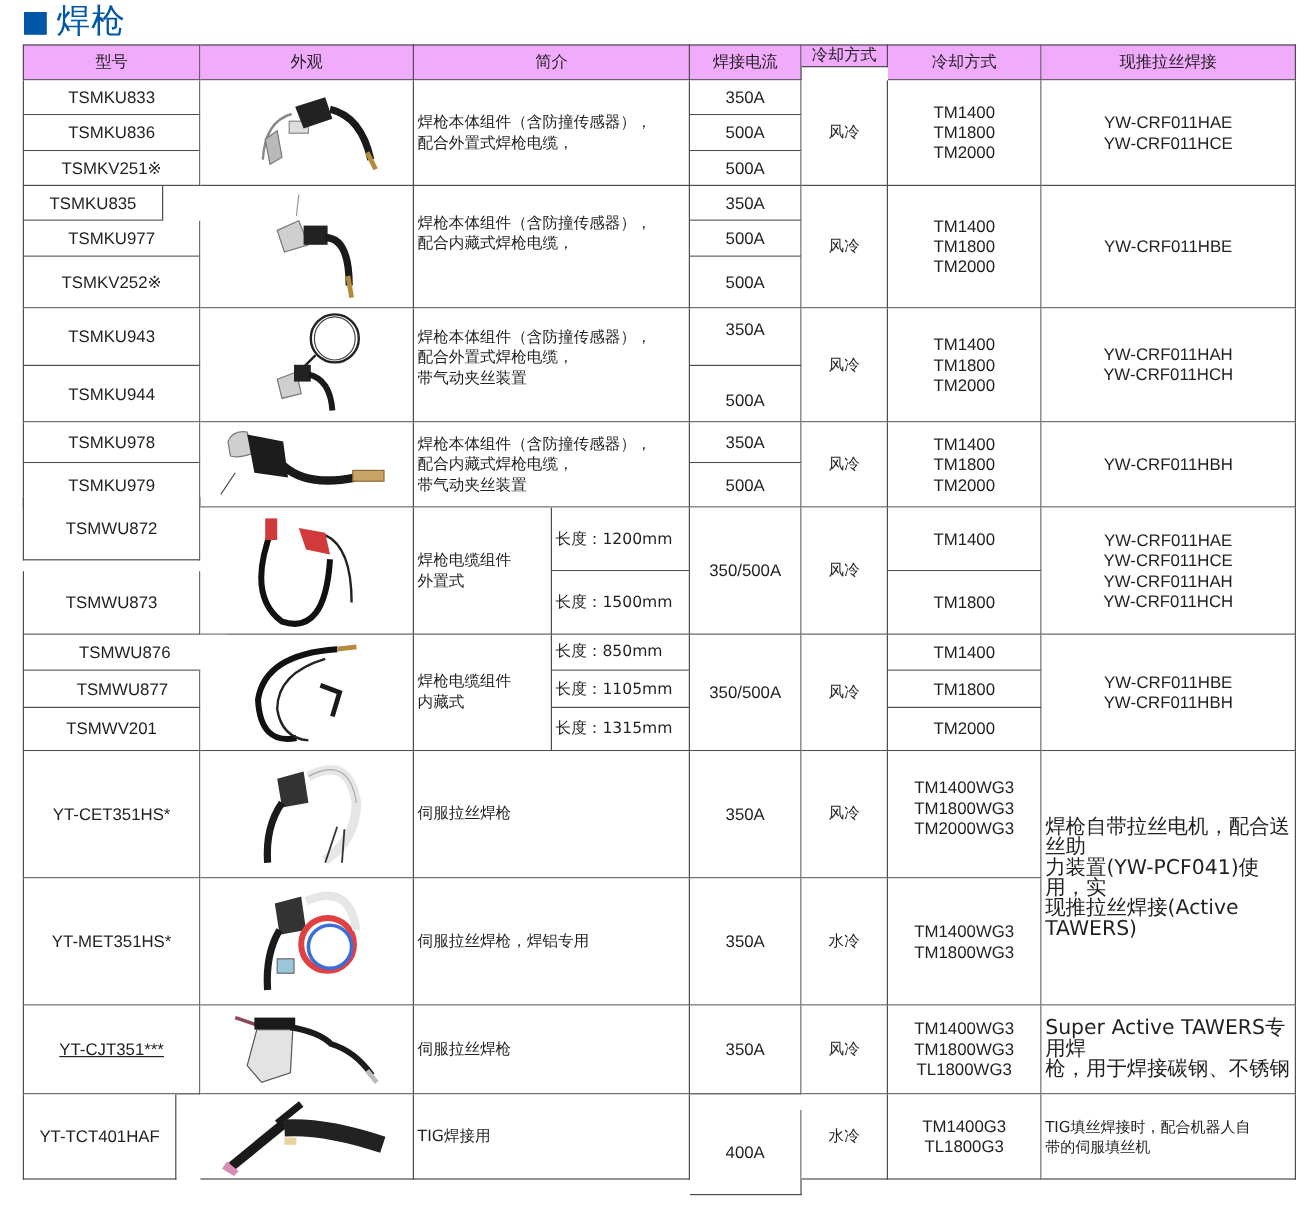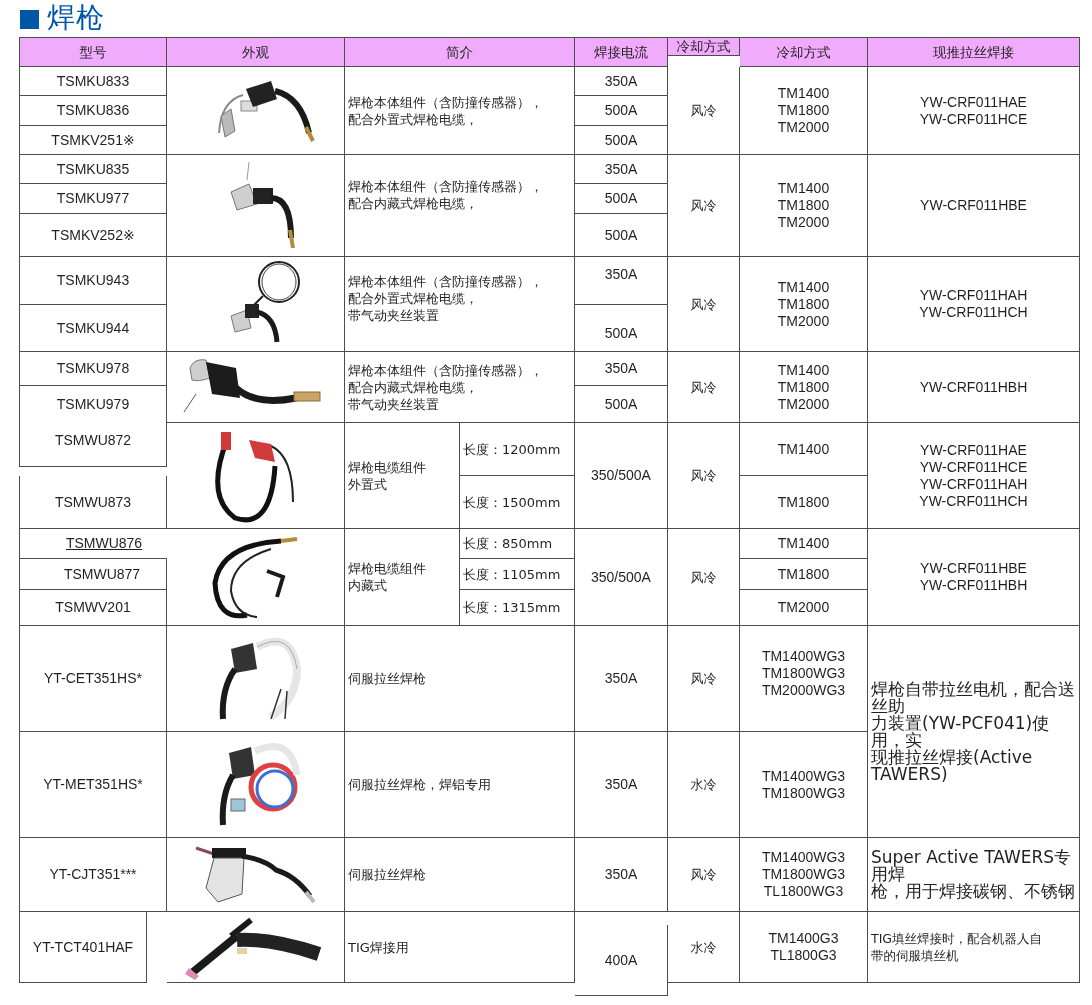--- a/index.html
+++ b/index.html
@@ -53,21 +53,21 @@
   <div class="c" style="left:575px;top:67px;width:93px;height:29px;">350A</div>
   <div class="c" style="left:575px;top:96px;width:93px;height:30px;">500A</div>
   <div class="c" style="left:575px;top:126px;width:93px;height:29px;">500A</div>
   <div class="c cn" style="left:668px;top:67px;width:72px;height:88px;">风冷</div>
   <div class="c ml" style="left:740px;top:67px;width:128px;height:88px;">TM1400
 TM1800
 TM2000</div>
   <div class="c ml" style="left:868px;top:67px;width:212px;height:88px;">YW-CRF011HAE
 YW-CRF011HCE</div>
 
-  <div class="c first" style="left:19px;top:155px;width:148px;height:29px;">TSMKU835</div>
+  <div class="c first" style="left:19px;top:155px;width:117px;height:29px;">TSMKU835</div>
   <div class="c first" style="left:19px;top:184px;width:148px;height:30px;">TSMKU977</div>
   <div class="c first" style="left:19px;top:214px;width:148px;height:43px;">TSMKV252※</div>
   <div class="c" style="left:167px;top:155px;width:178px;height:102px;">
     <svg width="130" height="96" viewBox="0 0 130 96">
         <path d="M58 4 L56 22" stroke="#999" stroke-width="1"></path>
         <path d="M40 34 L58 26 L66 46 L46 52 Z" fill="#cfcfcf" stroke="#777"></path>
         <rect x="62" y="30" width="20" height="16" fill="#222"></rect>
         <path d="M80 40 Q100 40 100 80" stroke="#1a1a1a" stroke-width="6" fill="none"></path>
         <path d="M99 72 L102 90" stroke="#b48a3c" stroke-width="4"></path>
       </svg>
@@ -145,21 +145,21 @@
   <div class="c l cn" style="left:460px;top:476px;width:115px;height:53px;">长度：1500mm</div>
   <div class="c" style="left:575px;top:423px;width:93px;height:106px;">350/500A</div>
   <div class="c cn" style="left:668px;top:423px;width:72px;height:106px;">风冷</div>
   <div class="c" style="left:740px;top:423px;width:128px;height:53px;">TM1400</div>
   <div class="c" style="left:740px;top:476px;width:128px;height:53px;">TM1800</div>
   <div class="c ml" style="left:868px;top:423px;width:212px;height:106px;">YW-CRF011HAE
 YW-CRF011HCE
 YW-CRF011HAH
 YW-CRF011HCH</div>
 
-  <div class="c first" style="left:19px;top:529px;width:170px;height:30px;text-decoration:underline;">TSMWU876</div>
+  <div class="c first" style="left:19px;top:529px;width:170px;height:30px;">TSMWU876</div>
   <div class="c first" style="left:19px;top:559px;width:148px;height:31px;padding-left:18px;">TSMWU877</div>
   <div class="c first" style="left:19px;top:590px;width:148px;height:36px;">TSMWV201</div>
   <div class="c" style="left:167px;top:529px;width:178px;height:97px;">
     <svg width="110" height="92" viewBox="0 0 110 92">
         <path d="M80 10 Q20 14 14 52 Q16 90 46 84" stroke="#111" stroke-width="5" fill="none"></path>
         <path d="M70 18 Q30 30 30 60 Q34 84 56 86" stroke="#222" stroke-width="2" fill="none"></path>
         <path d="M80 10 L96 8" stroke="#b48a3c" stroke-width="4"></path>
         <path d="M66 40 L82 46 L76 66" stroke="#1a1a1a" stroke-width="4" fill="none"></path>
       </svg>
   </div>
@@ -207,21 +207,21 @@
   <div class="c l cn" style="left:345px;top:732px;width:230px;height:106px;">伺服拉丝焊枪，焊铝专用</div>
   <div class="c" style="left:575px;top:732px;width:93px;height:106px;">350A</div>
   <div class="c cn" style="left:668px;top:732px;width:72px;height:106px;">水冷</div>
   <div class="c ml" style="left:740px;top:732px;width:128px;height:106px;">TM1400WG3
 TM1800WG3</div>
 
   <div class="c l cn ml" style="left:868px;top:626px;width:212px;height:212px;font-size:17px;">焊枪自带拉丝电机，配合送丝助
 力装置(YW-PCF041)使用，实
 现推拉丝焊接(Active TAWERS)</div>
 
-  <div class="c first" style="left:19px;top:838px;width:148px;height:74px;">YT-CJT351***</div>
+  <div class="c first" style="left:19px;top:838px;width:148px;height:74px;text-decoration:underline;">YT-CJT351***</div>
   <div class="c" style="left:167px;top:838px;width:178px;height:74px;">
     <svg width="140" height="70" viewBox="0 0 140 70">
         <path d="M10 8 L28 14" stroke="#8a4a5a" stroke-width="3"></path>
         <rect x="26" y="8" width="34" height="10" fill="#1a1a1a"></rect>
         <path d="M28 18 L58 18 L56 54 L32 62 L20 48 Z" fill="#e3e3e3" stroke="#555"></path>
         <path d="M56 16 Q80 20 90 30 Q110 36 124 56" stroke="#1a1a1a" stroke-width="5" fill="none"></path>
         <path d="M120 52 L128 62" stroke="#bbb" stroke-width="4"></path>
       </svg>
   </div>
   <div class="c l cn" style="left:345px;top:838px;width:230px;height:74px;">伺服拉丝焊枪</div>

